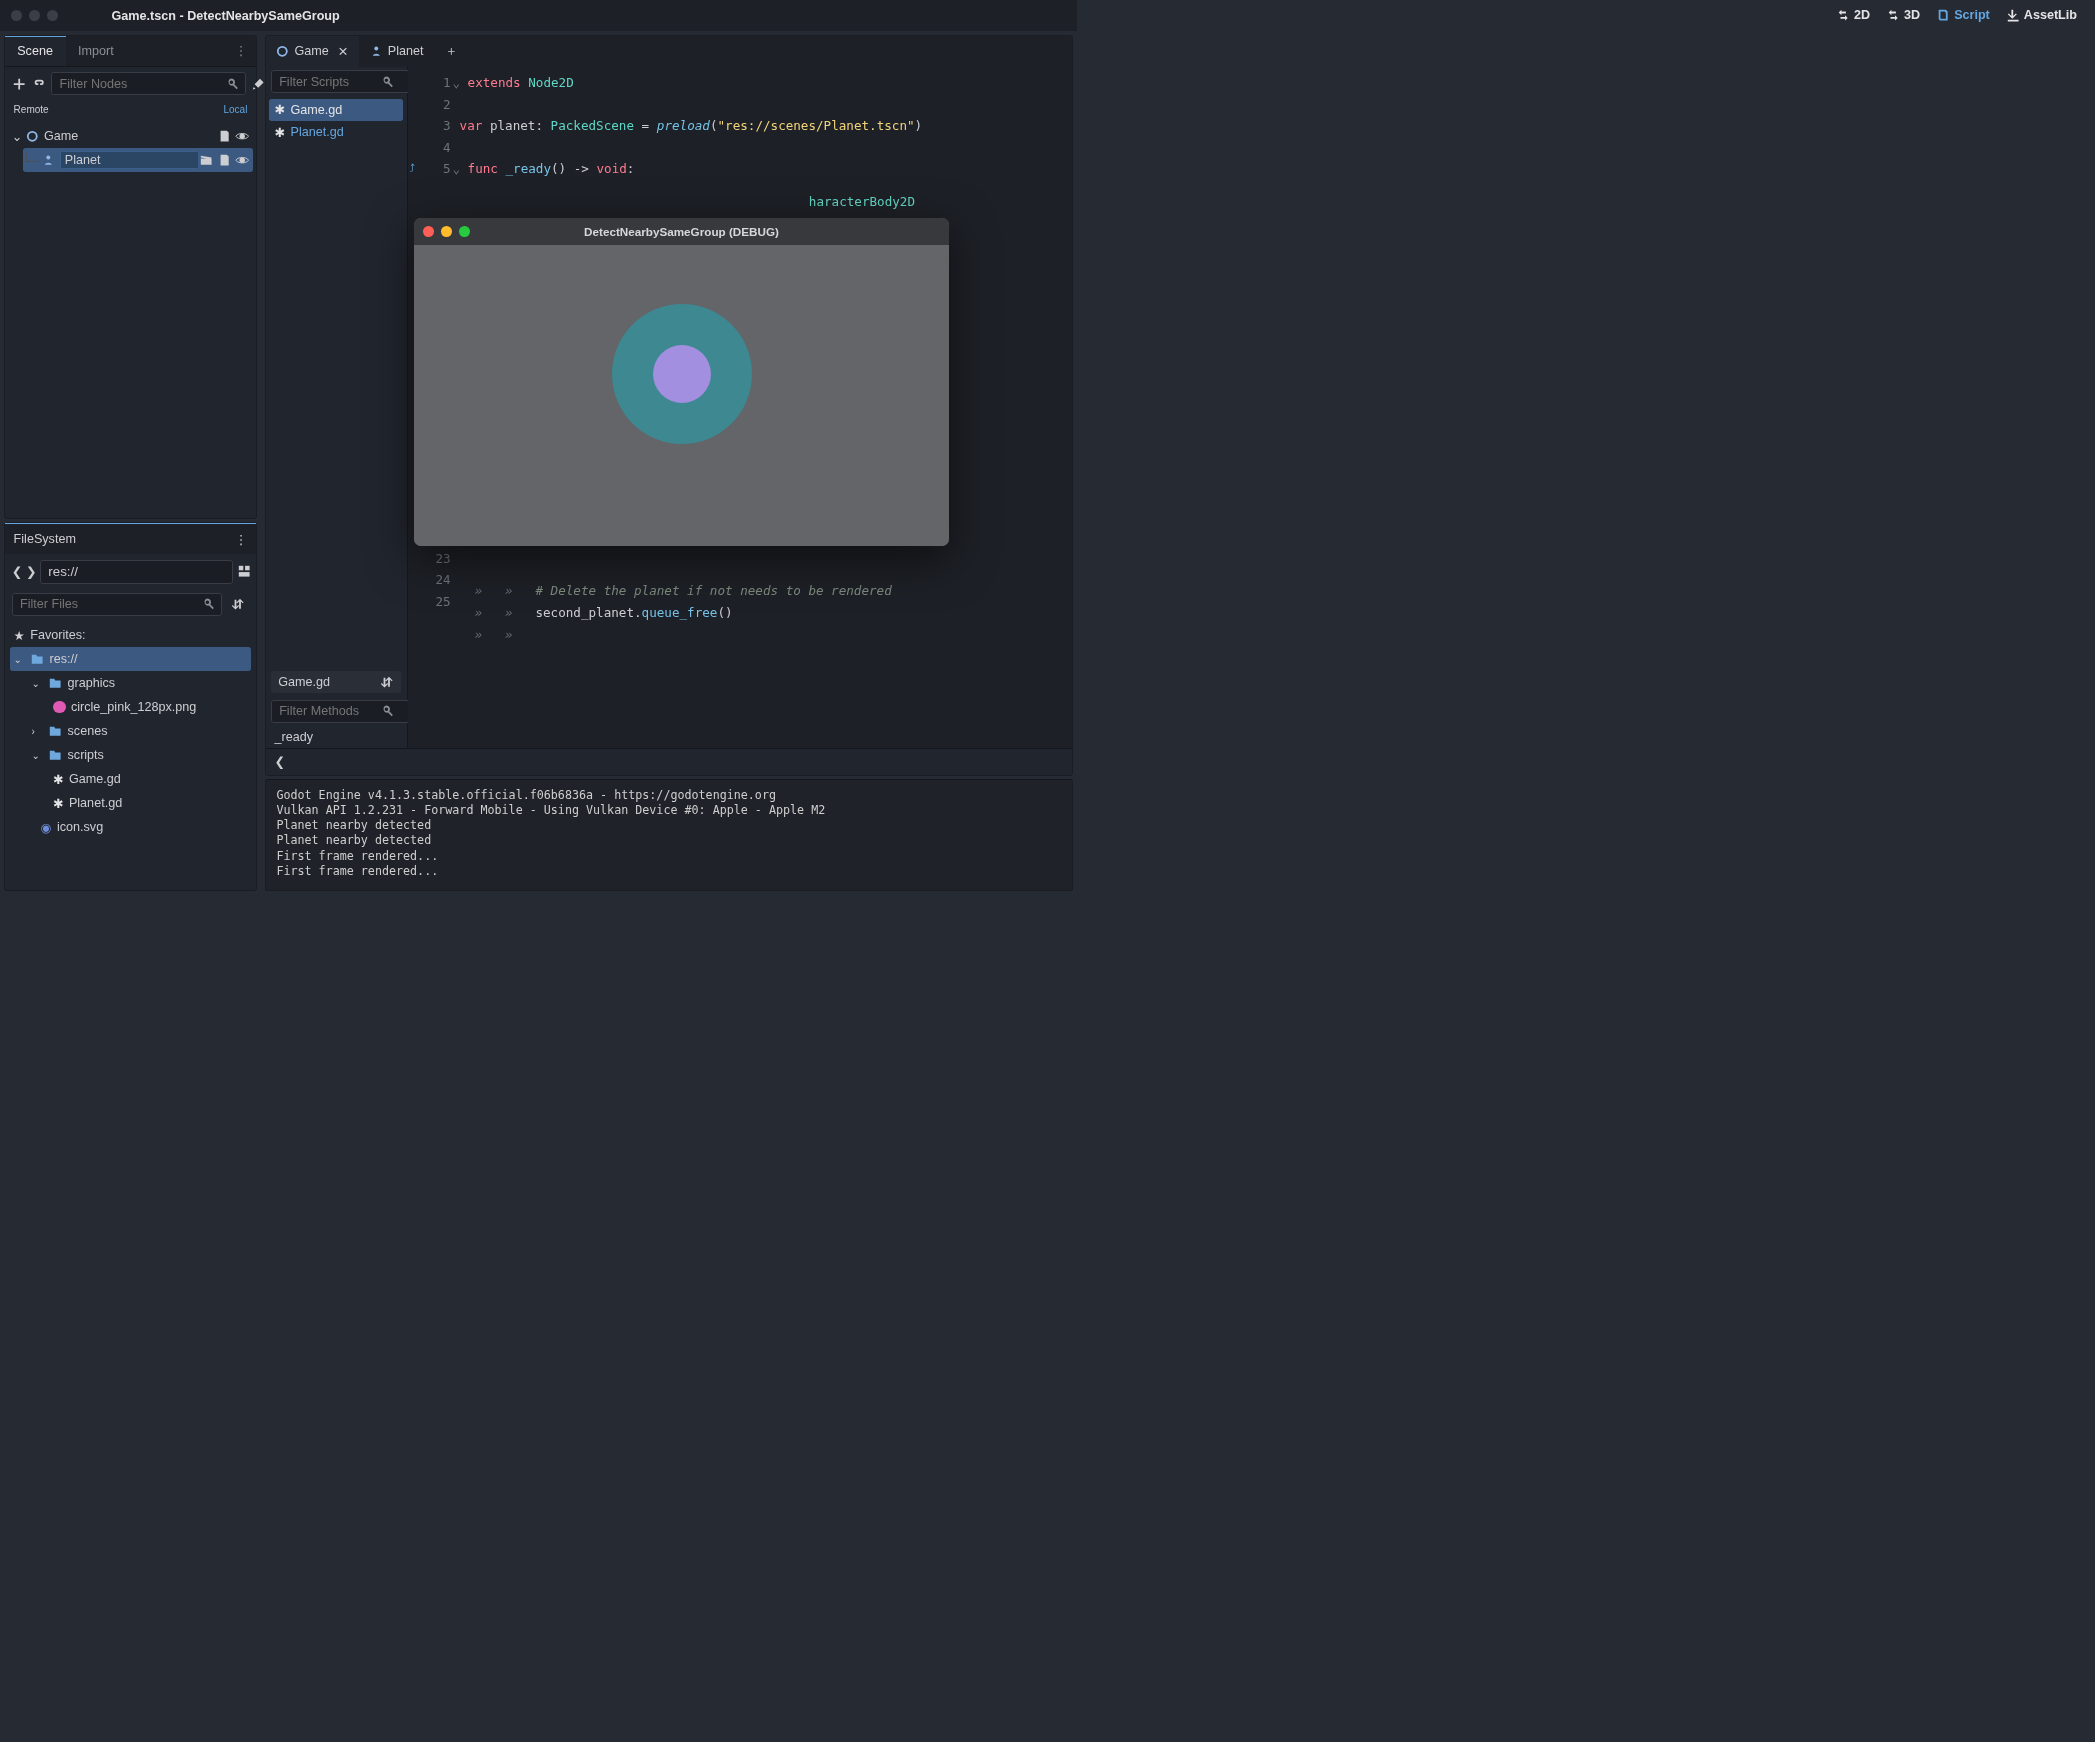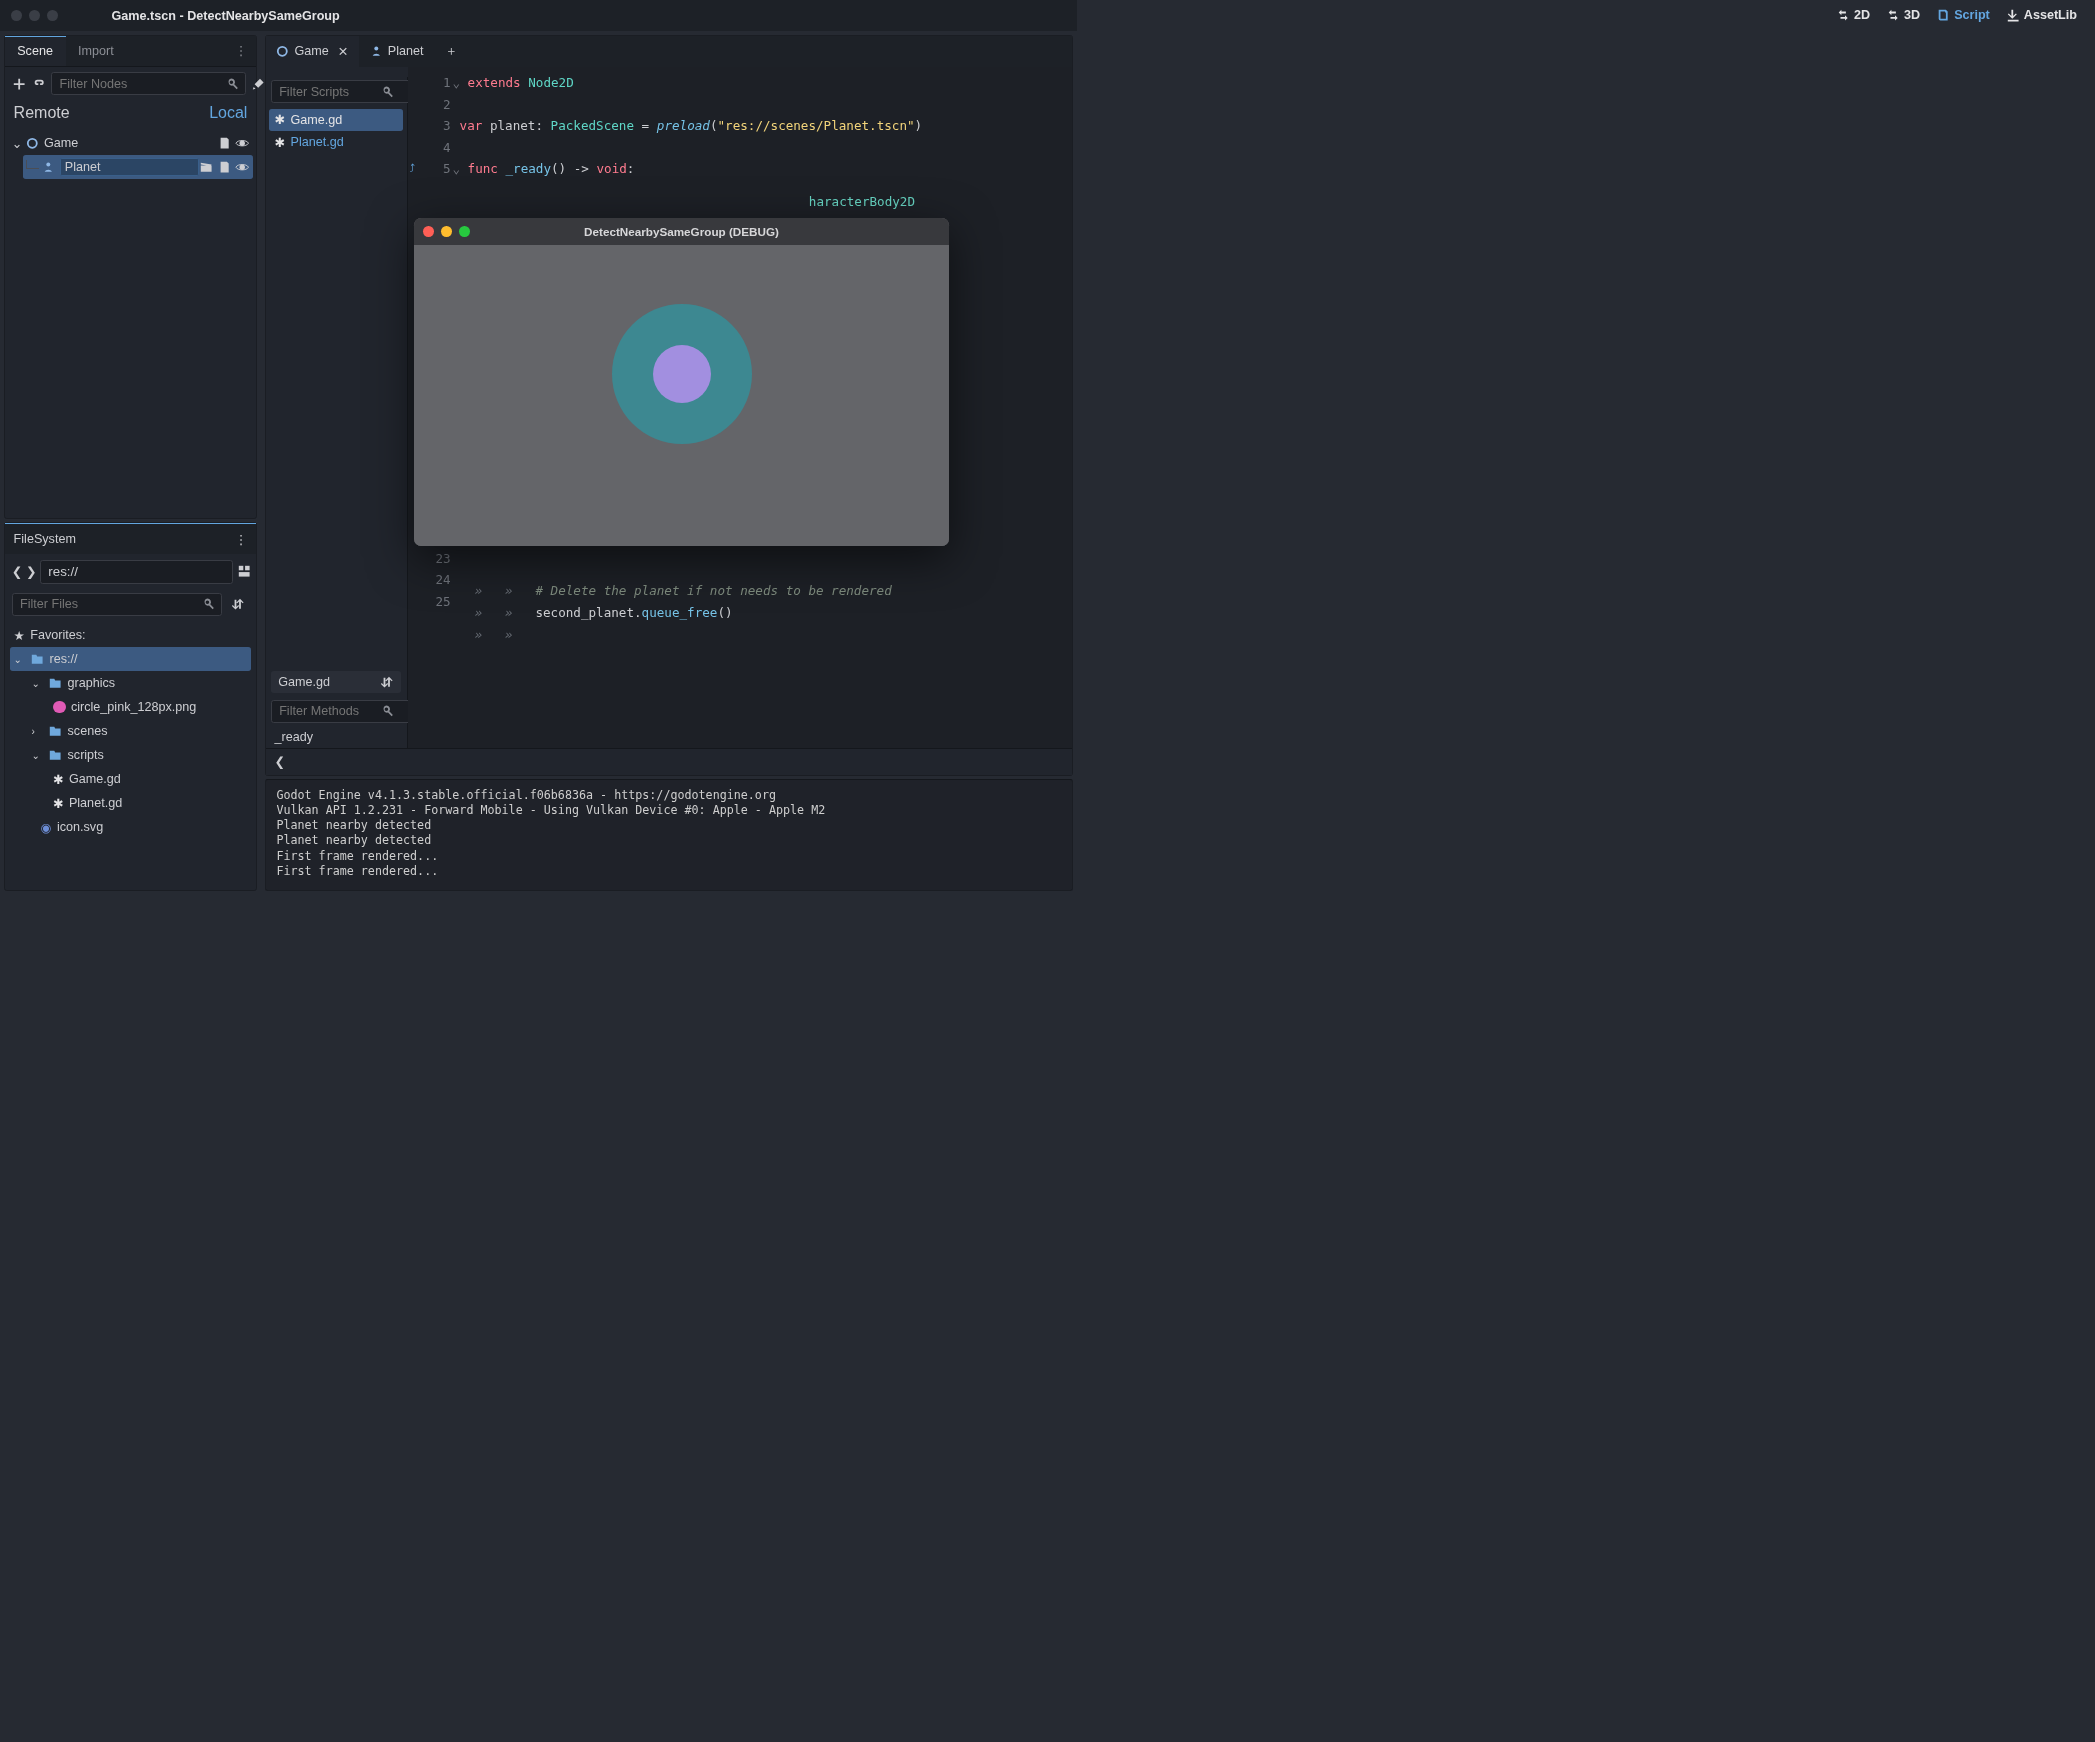--- a/index.html
+++ b/index.html
@@ -35,21 +35,21 @@
 .panel { background: #21252d; border: 0.9px solid #1a1d23; border-radius: 2.7px; }
 .tabs { display: flex; height: 31px; background: #1d2127; border-bottom: 0.9px solid #14171c; align-items: stretch; }
 .tab { padding: 0 12.6px; display: flex; align-items: center; color: #8b8e95; cursor: pointer; font-size: 12.6px; }
 .tab.active { background: #21252d; color: #e4e4e6; border-top: 1.8px solid #62a5de; }
 .tab-dots { margin-left: auto; padding: 0 9px; color: #8b8e95; display:flex;align-items:center; }
 .scene-tools { display: flex; align-items: flex-end; gap: 5.4px; padding: 5.4px 7.2px; }
 .icon-btn { width: 21.6px; height: 21.6px; display: flex; align-items: center; justify-content: center; color: #cdced2; cursor: pointer; border-radius: 2.7px; }
 .filter-input { flex: 1; background: #1a1d23; border: 0.9px solid #393c44; border-radius: 2.7px; padding: 3.6px 23.4px 3.6px 7.2px; color: #8b8e95; font-size: 12.6px; position: relative; }
 .filter-wrap { position: relative; flex: 1; display: flex; }
 .filter-wrap .search-ic { position: absolute; right: 5.4px; top: 50%; transform: translateY(-50%); color: #8b8e95; }
-.remote-local { display: flex; padding: 3.6px 9px 7.2px; justify-content: space-between; font-size: 16px; }
+.remote-local { display: flex; padding: 3.6px 9px 7.2px; justify-content: space-between; font-size: 10px; }
 .remote-local .remote { color: #cdced2; }
 .remote-local .local { color: #63a6e0; }
 .tree { padding: 1.8px 3.6px; font-size: 12.6px; }
 .tree-row { display: flex; align-items: center; height: 24px; padding: 0 3.6px; border-radius: 2.7px; }
 .tree-row .expand { width: 12.6px; color: #cdced2; }
 .tree-row .nicon { width: 16px; height: 16px; display: flex; align-items: center; justify-content: center; margin-right: 3.6px; }
 .tree-row .label { flex: 1; }
 .tree-row .row-icons { display: flex; gap: 3.6px; color: #cdced2; }
 .tree-row.selected { background: #3c5a81; }
 .tree-row.selected .label-edit { background: #2b4564; border: 0.9px solid #395f8a; padding: 0.9px 3.6px; border-radius: 1.8px; }
@@ -64,21 +64,21 @@
 .fs-row .indent { display: inline-block; }
 .fs-row .chev { width: 10.8px; color: #cdced2; font-size: 10px; }
 .folder-ic { color: #6fa8dc; }
 .gear-ic { color: #e4e4e6; }
 .pink-dot { width: 12.6px; height: 12.6px; border-radius: 50%; background: #e05ab5; }
 .editor-tabs { display: flex; height: 31px; background: #1d2127; align-items: stretch; }
 .etab { display: flex; align-items: center; gap: 5.4px; padding: 0 10.8px; color: #cdced2; cursor: pointer; }
 .etab.active { background: #21252d; }
 .etab .close { color: #cdced2; margin-left: 3.6px; }
 .code-area { flex: 1; display: flex; min-height: 0; }
-.script-panel { width: 142px; background: #21252d; display: flex; flex-direction: column; border-right: 0.9px solid #14171c; margin-top: 10px; }
+.script-panel { width: 142px; background: #21252d; display: flex; flex-direction: column; border-right: 0.9px solid #14171c; }
 .menu-bar { display: flex; gap: 14.4px; padding: 7.2px 7.2px; color: #e0e0e3; font-size: 12.6px; }
 .menu-bar .mitem { cursor: pointer; }
 .script-filter { padding: 3.6px 5.4px; }
 .script-list { padding: 1.8px 3.6px; }
 .script-item { display: flex; align-items: center; gap: 5.4px; padding: 3.6px 5.4px; border-radius: 2.7px; color: #63a6e0; cursor: pointer; }
 .script-item.active { background: #3c5a81; color: #e4e4e6; }
 .script-item .gear { color: #e4e4e6; }
 .script-bottom { margin-top: auto; }
 .current-script { background: #2a2e37; margin: 3.6px 5.4px; padding: 3.6px 7.2px; border-radius: 2.7px; display: flex; justify-content: space-between; align-items: center; }
 .methods-list { padding: 3.6px 9px; color: #cdced2; }

